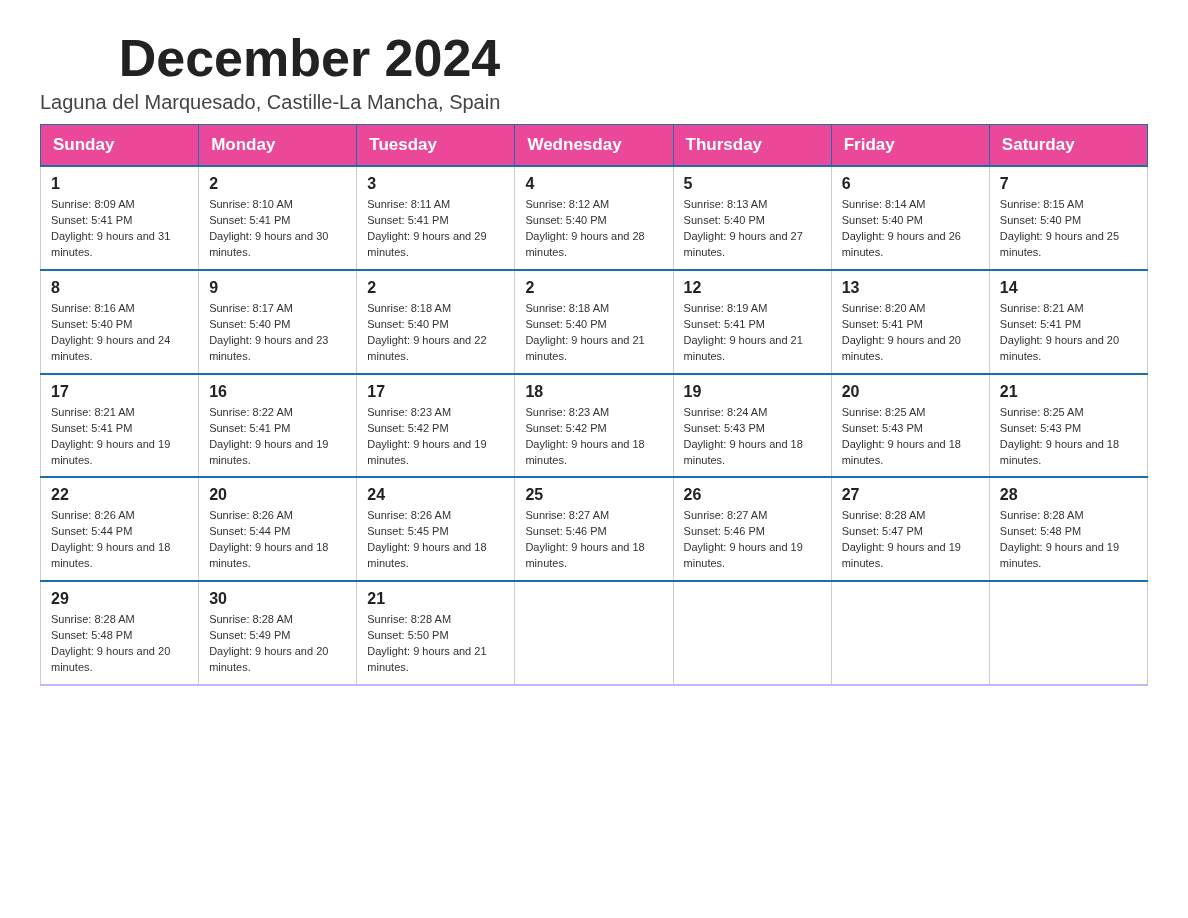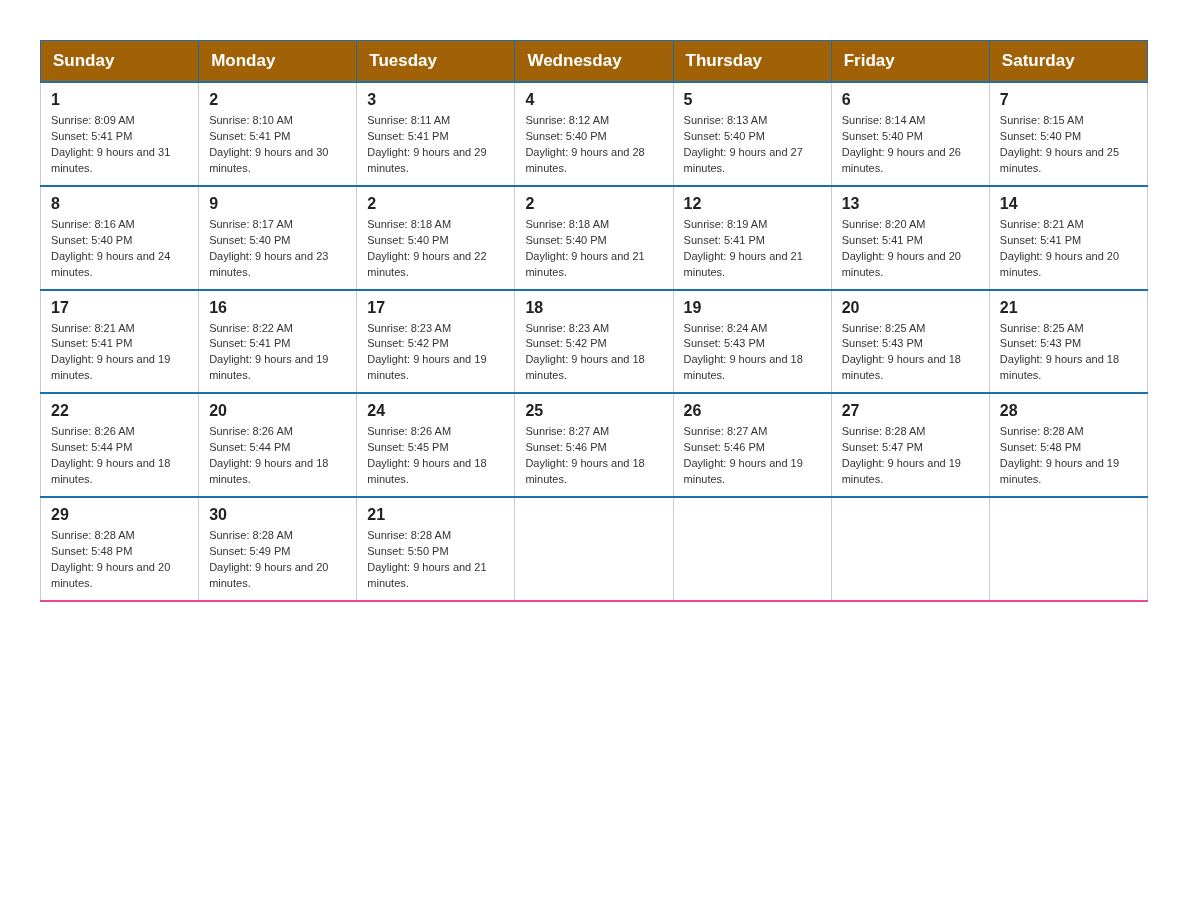--- a/index.html
+++ b/index.html
@@ -47,21 +47,21 @@
       font-size: 20px;
       color: #444;
       margin-top: 4px;
     }
     .calendar {
       width: 100%;
       border-collapse: collapse;
       margin-top: 10px;
     }
     .calendar th {
-      background: #a16207;
+      background: #ec4899;
       color: #fff;
       font-size: 17px;
       font-weight: bold;
       padding: 10px 12px;
       text-align: left;
       border: 1px solid #1a6faf;
     }
     .calendar td {
       vertical-align: top;
       padding: 8px 10px;
@@ -83,27 +83,31 @@
     .day-info {
       font-size: 11px;
       line-height: 1.45;
       color: #333;
     }
     .empty-cell {
       background: #fff;
       border-top: 2px solid #1a6faf;
     }
     .last-row td {
-      border-bottom: 2px solid #ec4899;
+      border-bottom: 2px solid #c4b5fd;
     }
   </style>
 </head>
 <body>
 
 <div class="header-area">
+  <div class="title-area">
+    <div class="month-title">December 2024</div>
+    <div class="location-title">Laguna del Marquesado, Castille-La Mancha, Spain</div>
+  </div>
 </div>
 
 <table class="calendar">
   <thead>
     <tr>
     <th>Sunday</th>
         <th>Monday</th>
         <th>Tuesday</th>
         <th>Wednesday</th>
         <th>Thursday</th>

